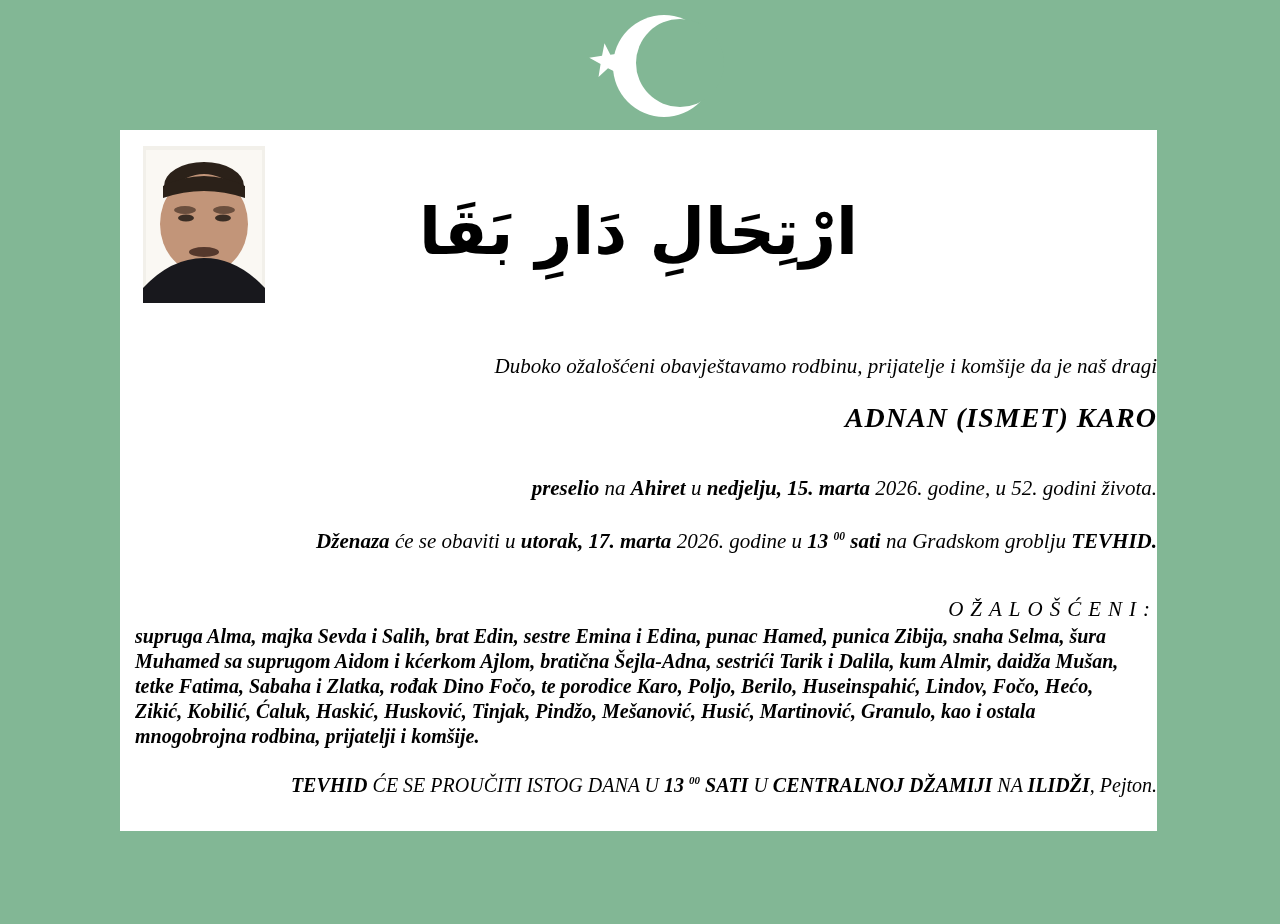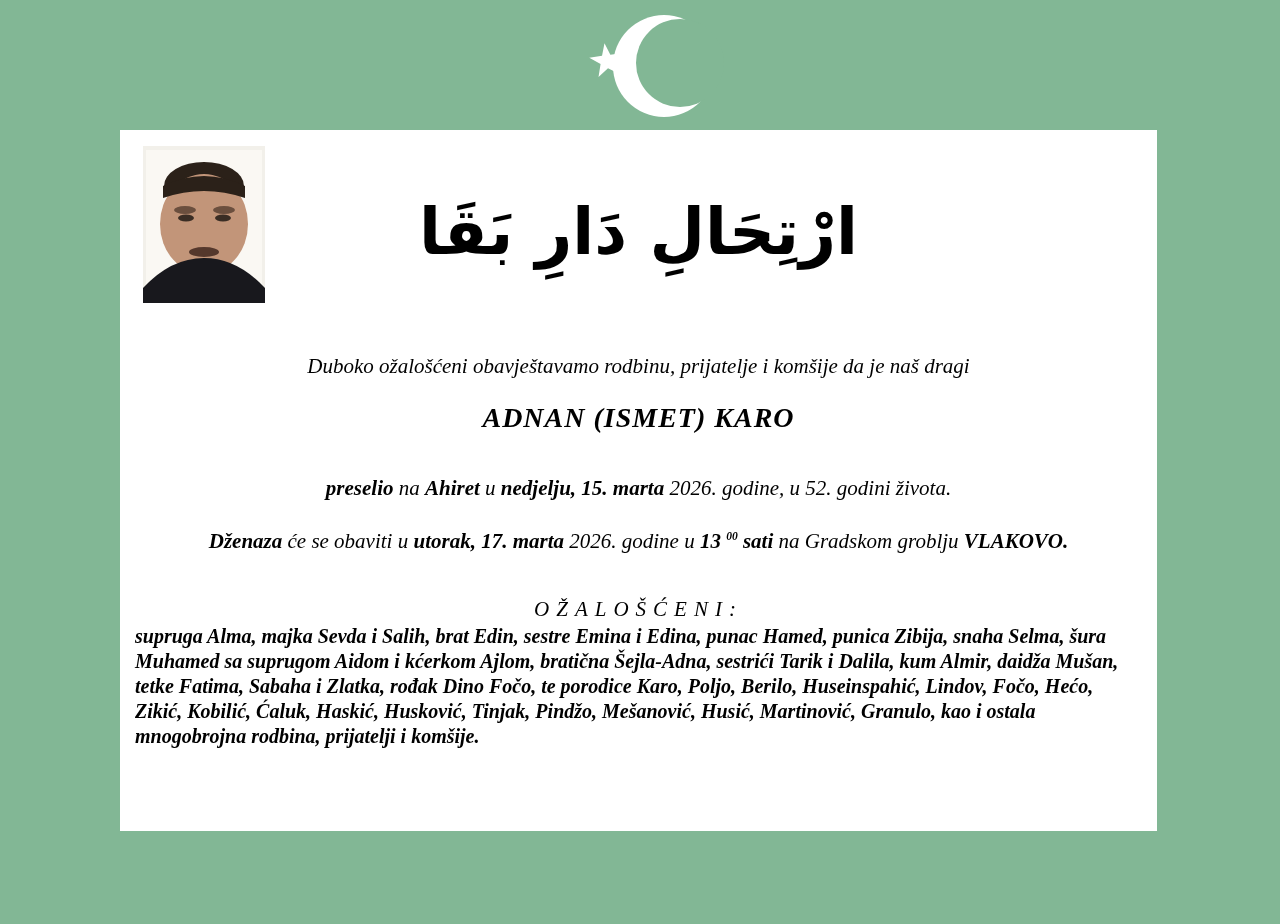--- a/index.html
+++ b/index.html
@@ -50,21 +50,21 @@
     direction: rtl;
     font-family: "DejaVu Sans", sans-serif;
     font-weight: bold;
     font-size: 64px;
     color: #000;
   }
   .line {
     position: absolute;
     left: 0;
     right: 0;
-    text-align: center;
+    text-align: right;
     font-style: italic;
     white-space: nowrap;
   }
   .intro      { top: 224px; font-size: 21px; }
   .name       { top: 272px; font-size: 28px; font-weight: bold; letter-spacing: 1px; }
   .death      { top: 346px; font-size: 21px; }
   .funeral    { top: 399px; font-size: 21px; }
   .heading    { top: 467px; font-size: 21px; font-weight: normal; letter-spacing: 7px; }
   .mourners {
     position: absolute;
@@ -114,20 +114,21 @@
   </div>
 
   <div class="arabic">ارْتِحَالِ دَارِ بَقَا</div>
 
   <div class="line intro">Duboko ožalošćeni obavještavamo rodbinu, prijatelje i komšije da je naš dragi</div>
 
   <div class="line name">ADNAN (ISMET) KARO</div>
 
   <div class="line death"><span class="b">preselio</span><span> na </span><span class="b">Ahiret</span><span> u </span><span class="b">nedjelju, 15. marta</span><span> 2026. godine, u 52. godini života.</span></div>
 
-  <div class="line funeral"><span class="b">Dženaza</span><span> će se obaviti u </span><span class="b">utorak, 17. marta</span><span> 2026. godine u </span><span class="b">13 </span><sup class="b">00</sup><span class="b"> sati</span><span> na Gradskom groblju </span><span class="b">VLAKOVO.</span></div>
+  <div class="line funeral"><span class="b">Dženaza</span><span> će se obaviti u </span><span class="b">utorak, 17. marta</span><span> 2026. godine u </span><span class="b">13 </span><sup class="b">00</sup><span class="b"> sati</span><span> na Gradskom groblju </span><span class="b">TEVHID.</span></div>
 
   <div class="line heading">OŽALOŠĆENI:</div>
 
   <div class="mourners">supruga Alma, majka Sevda i Salih, brat Edin, sestre Emina i Edina, punac Hamed, punica Zibija, snaha Selma, šura Muhamed sa suprugom Aidom i kćerkom Ajlom, bratična Šejla-Adna, sestrići Tarik i Dalila, kum Almir, daidža Mušan, tetke Fatima, Sabaha i Zlatka, rođak Dino Fočo, te porodice Karo, Poljo, Berilo, Huseinspahić, Lindov, Fočo, Hećo, Zikić, Kobilić, Ćaluk, Haskić, Husković, Tinjak, Pindžo, Mešanović, Husić, Martinović, Granulo, kao i ostala mnogobrojna rodbina, prijatelji i komšije.</div>
 
+  <div class="line tevhid"><span class="b">TEVHID</span><span> ĆE SE PROUČITI ISTOG DANA U </span><span class="b">13 </span><sup class="b">00</sup><span class="b"> SATI</span><span> U </span><span class="b">CENTRALNOJ DŽAMIJI</span><span> NA </span><span class="b">ILIDŽI</span><span>, Pejton.</span></div>
 
 </div>
 
 </body></html>

